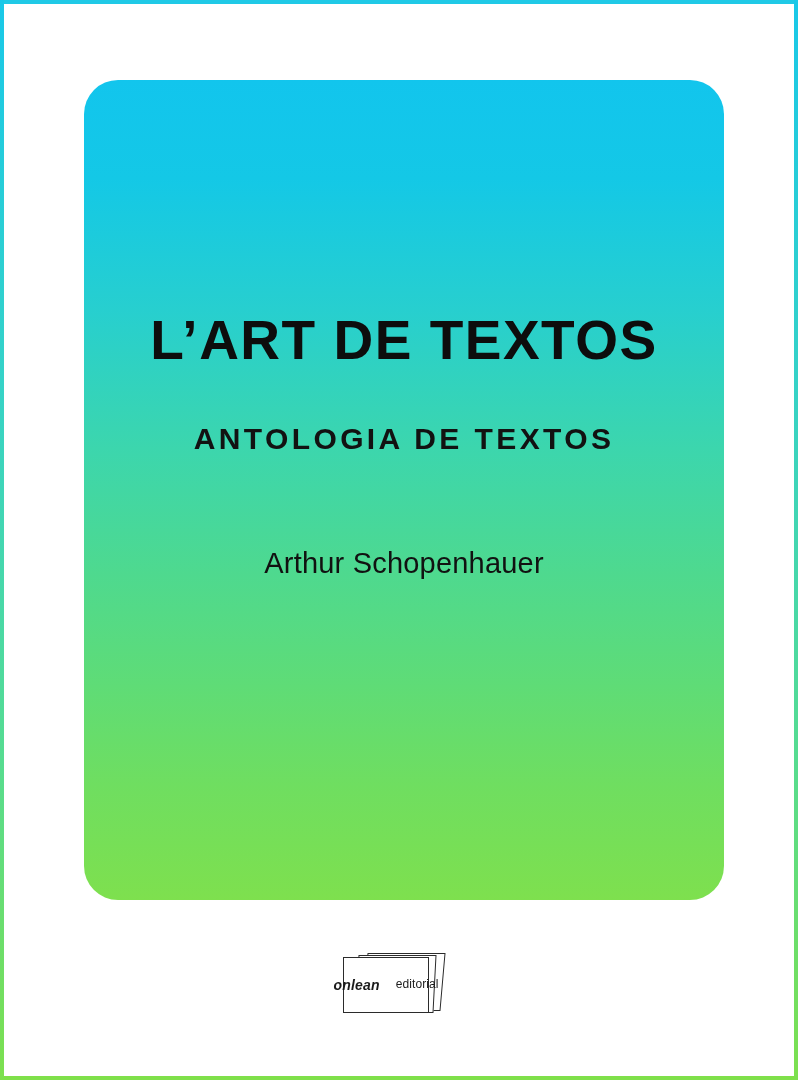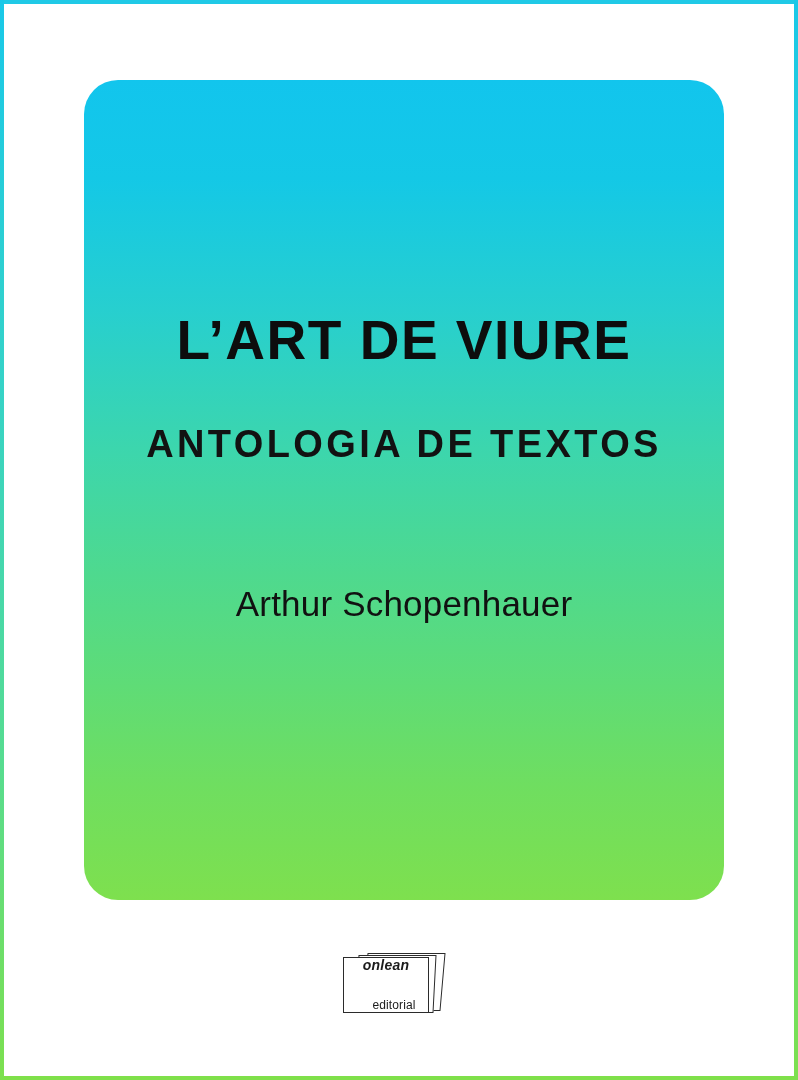--- a/index.html
+++ b/index.html
@@ -83,32 +83,32 @@
     line-height: 1.04;
     font-weight: 700;
     letter-spacing: 1.5px;
     color: #0d0d0d;
     text-align: center;
     white-space: nowrap;
   }
 
   .subtitle {
     margin-top: 48px;
-    font-size: 38px;
+    font-size: 30px;
     line-height: 1.45;
     font-weight: 700;
     letter-spacing: 3.4px;
     color: #121212;
     text-align: center;
     max-width: 600px;
   }
 
   .author {
-    margin-top: 112px;
-    font-size: 35px;
+    margin-top: 86px;
+    font-size: 29px;
     font-weight: 400;
     letter-spacing: 0.2px;
     color: #111111;
     text-align: left;
   }
 
   
   .publisher {
     position: absolute;
     left: 50%;
@@ -143,23 +143,22 @@
     width: 86px;
     height: 56px;
   }
   .pub-text {
     position: absolute;
     left: 0;
     top: 4px;
     width: 86px;
     height: 56px;
     display: flex;
-    flex-direction: column;
     align-items: center;
-    justify-content: space-between;
+    justify-content: center;
     line-height: 1.15;
   }
   .pub-name {
     font-size: 14px;
     font-weight: 700;
     font-style: italic;
     color: #1b1b1b;
     letter-spacing: 0.2px;
   }
   .pub-sub {
@@ -175,21 +174,21 @@
 
 <div class="page">
 
   <div class="frame-top"></div>
   <div class="frame-bottom"></div>
   <div class="frame-left"></div>
   <div class="frame-right"></div>
 
   <div class="cover">
     <div class="cover-inner">
-      <div class="title">L’ART DE VIURE</div>
+      <div class="title">L’ART DE TEXTOS</div>
       <div class="subtitle">
         <div>ANTOLOGIA DE TEXTOS</div>
       </div>
       <div class="author">Arthur Schopenhauer</div>
     </div>
   </div>
 
   <div class="publisher">
     <div class="pub-card back2"></div>
     <div class="pub-card back1"></div>

